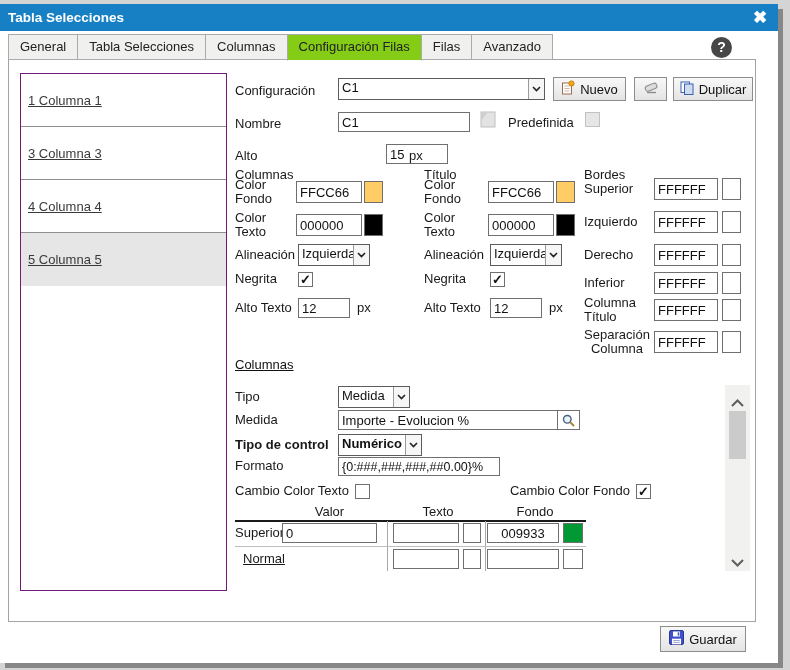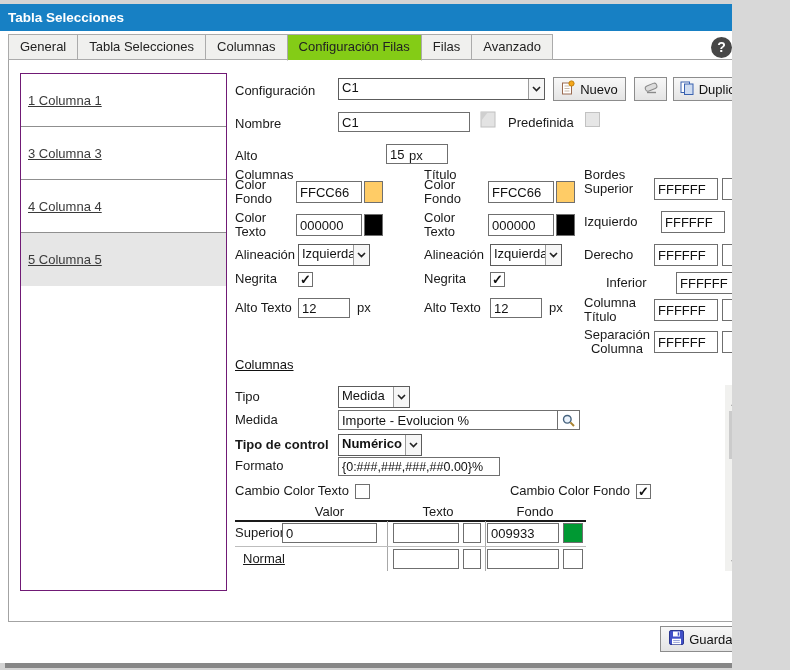--- a/index.html
+++ b/index.html
@@ -1,17 +1,17 @@
 <!DOCTYPE html>
 <html><head>
 <meta charset="utf-8">
 <style>
   * { margin:0; padding:0; box-sizing:border-box; }
   body { background:#d8d8d8; font-family:"Liberation Sans", sans-serif; }
-  .stage { position:relative; width:732px; height:670px; background:#d4d4d4; overflow:hidden; }
+  .stage { position:relative; width:790px; height:670px; background:#d4d4d4; overflow:hidden; }
   .dialog { position:absolute; left:0; top:4px; width:778px; height:659px; background:#fff;
             box-shadow:5px 5px 0 0 rgba(110,110,110,.75); }
   .titlebar { position:absolute; left:0; top:0; width:100%; height:27px; background:#1780c4;
               display:flex; align-items:center; padding:0 8px; }
   .title { color:#fff; font-size:13.5px; font-weight:bold; }
   .close { position:absolute; right:7px; top:2px; width:22px; height:22px; color:#fff;
            font-size:17px; font-weight:bold; text-align:center; line-height:23px; cursor:pointer; }
   .tabs { position:absolute; left:8px; top:30px; display:flex; z-index:3; }
   .tab { background:#f0f0ee; border:1px solid #ababab; padding:0 11px; height:26px; line-height:24px;
          font-size:13px; color:#222; white-space:nowrap; }
@@ -204,32 +204,32 @@
         <span class="glabel" style="width:64px;">Alto Texto</span>
         <input class="ti" style="width: 52px;" value="12">
         <span class="glabel" style="margin-left:5px;">px</span>
       </div>
 
       <div class="row" style="left:575px; top:118px; gap:4px;">
         <span class="glabel" style="width:66px;">Superior</span>
         <input class="ti" style="width: 64px; height: 22px;" value="FFFFFF">
         <span class="sw" style="background-color: rgb(255, 255, 255);"></span>
       </div>
-      <div class="row" style="left:575px; top:151px; gap:11px;">
+      <div class="row" style="left:575px; top:151px; gap:4px;">
         <span class="glabel" style="width:66px;">Izquierdo</span>
         <input class="ti" style="width: 64px; height: 22px;" value="FFFFFF">
         <span class="sw" style="background-color: rgb(255, 255, 255);"></span>
       </div>
       <div class="row" style="left:575px; top:184px; gap:4px;">
         <span class="glabel" style="width:66px;">Derecho</span>
         <input class="ti" style="width: 64px; height: 22px;" value="FFFFFF">
         <span class="sw" style="background-color: rgb(255, 255, 255);"></span>
       </div>
       <div class="row" style="left:575px; top:212px; gap:4px;">
-        <span class="glabel" style="width:66px;margin-left:22px;">Inferior</span>
+        <span class="glabel" style="width:66px;">Inferior</span>
         <input class="ti" style="width: 64px; height: 22px;" value="FFFFFF">
         <span class="sw" style="background-color: rgb(255, 255, 255);"></span>
       </div>
       <div class="row" style="left:575px; top:236px; gap:4px;">
         <span class="glabel" style="width:66px;">Columna Título</span>
         <input class="ti" style="width: 64px; height: 22px;" value="FFFFFF">
         <span class="sw" style="background-color: rgb(255, 255, 255);"></span>
       </div>
       <div class="row" style="left:575px; top:268px; gap:4px;">
         <span class="glabel" style="width:66px;text-align:center;">Separación Columna</span>
@@ -288,21 +288,21 @@
         <span class="thead" style="left:252px; top:119px; width:96px;">Fondo</span>
         <div class="hline" style="left:0; top:135px; width:351px;"></div>
         <div class="vline" style="left:152px; top:136px; height:51px;"></div>
         <div class="vline" style="left:250px; top:136px; height:51px;"></div>
         <div class="rowline" style="left:0; top:161px; width:351px;"></div>
 
         <span class="glabel" style="position:absolute; left:0; top:141px;">Superior</span>
         <input class="ti" style="position: absolute; left: 47px; top: 138px; width: 95px; height: 20px;" value="0">
         <input class="ti" style="position: absolute; left: 158px; top: 138px; width: 66px; height: 20px;" value="">
         <span class="sw-sm" style="position:absolute; left:228px; top:138px;"></span>
-        <input class="ti" style="position: absolute; left: 252px; top: 138px; width: 72px; height: 20px;" value="009933">
+        <input class="ti" style="position: absolute; left: 252px; top: 138px; width: 72px; height: 20px; text-align: center;" value="009933">
         <span class="sw-sm" style="position: absolute; left: 328px; top: 138px; width: 20px; background-color: rgb(0, 153, 51);"></span>
 
         <span class="glabel" style="position:absolute; left:8px; top:167px;text-decoration:underline;">Normal</span>
         <input class="ti" style="position: absolute; left: 158px; top: 164px; width: 66px; height: 20px;" value="">
         <span class="sw-sm" style="position:absolute; left:228px; top:164px;"></span>
         <input class="ti" style="position: absolute; left: 252px; top: 164px; width: 72px; height: 20px;" value="">
         <span class="sw-sm" style="position:absolute; left:328px; top:164px; width:20px;"></span>
 
         <div class="scrollbar">
           <span class="sarrow" style="top:8px;"><svg width="13" height="8">

